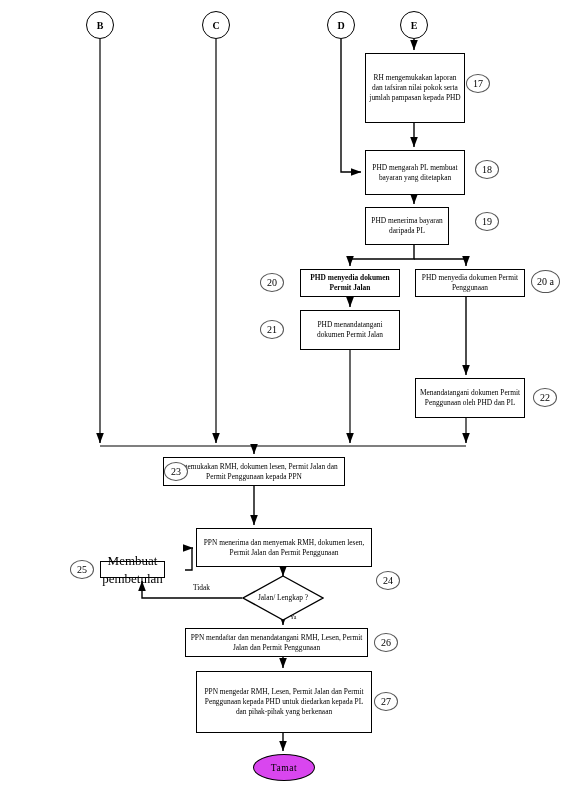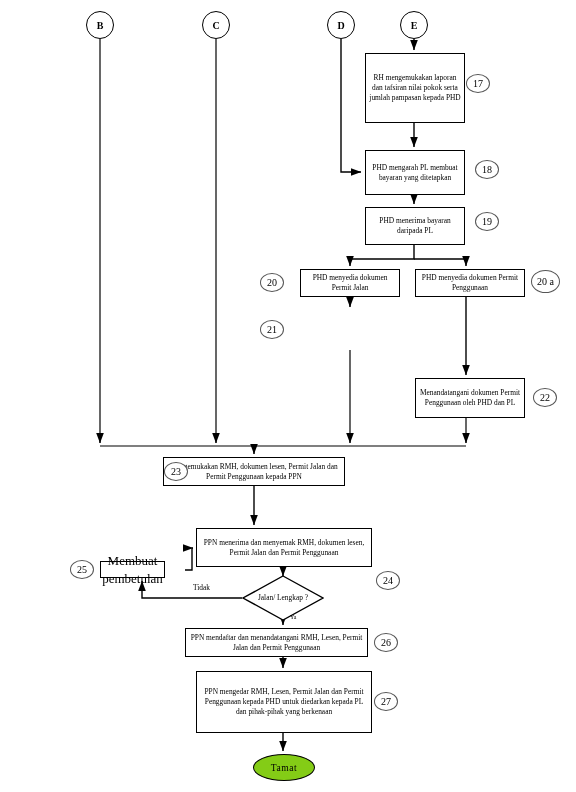--- a/index.html
+++ b/index.html
@@ -51,21 +51,21 @@
   .stepnum {
     border: 1.1px solid #555555;
     border-radius: 50%;
     background: #ffffff;
     font-size: 10px;
     color: #000000;
   }
   .terminal {
     border: 1.4px solid #000000;
     border-radius: 50%;
-    background: #84cc16;
+    background: #d946ef;
     font-size: 9.5px;
     letter-spacing: 0.6px;
   }
   .diamond-wrap {
     position: absolute;
   }
   .diamond-label {
     position: absolute;
     left: 0; top: 0;
     width: 100%;
@@ -168,41 +168,44 @@
     <span>17</span>
   </div>
 
   <div class="node pbox" style="left:365px; top:150px; width:100px; height:45px;">
     <span>PHD mengarah PL membuat bayaran yang ditetapkan</span>
   </div>
   <div class="node stepnum" style="left:475px; top:160px; width:24px; height:19px;">
     <span>18</span>
   </div>
 
-  <div class="node pbox" style="left:365px; top:207px; width:100px; height:38px;">
+  <div class="node pbox" style="left:365px; top:207px; width:84px; height:38px;">
     <span>PHD menerima bayaran daripada PL</span>
   </div>
   <div class="node stepnum" style="left:475px; top:212px; width:24px; height:19px;">
     <span>19</span>
   </div>
 
-  <div class="node pbox" style="left:300px; top:269px; width:100px; height:28px;">
+  <div class="node pbox" style="left:300px; top:269px; width:100px; height:28px;font-weight:bold;">
     <span>PHD menyedia dokumen Permit Jalan</span>
   </div>
   <div class="node stepnum" style="left:260px; top:273px; width:24px; height:19px;">
     <span>20</span>
   </div>
 
   <div class="node pbox" style="left:415px; top:269px; width:110px; height:28px;">
     <span>PHD menyedia dokumen Permit Penggunaan</span>
   </div>
   <div class="node stepnum" style="left:531px; top:270px; width:29px; height:23px;">
     <span>20 a</span>
   </div>
 
+  <div class="node pbox" style="left:300px; top:310px; width:100px; height:40px;">
+    <span>PHD menandatangani dokumen Permit Jalan</span>
+  </div>
   <div class="node stepnum" style="left:260px; top:320px; width:24px; height:19px;">
     <span>21</span>
   </div>
 
   <div class="node pbox" style="left:415px; top:378px; width:110px; height:40px;">
     <span>Menandatangani dokumen Permit Penggunaan oleh PHD dan PL</span>
   </div>
   <div class="node stepnum" style="left:533px; top:388px; width:24px; height:19px;">
     <span>22</span>
   </div>

